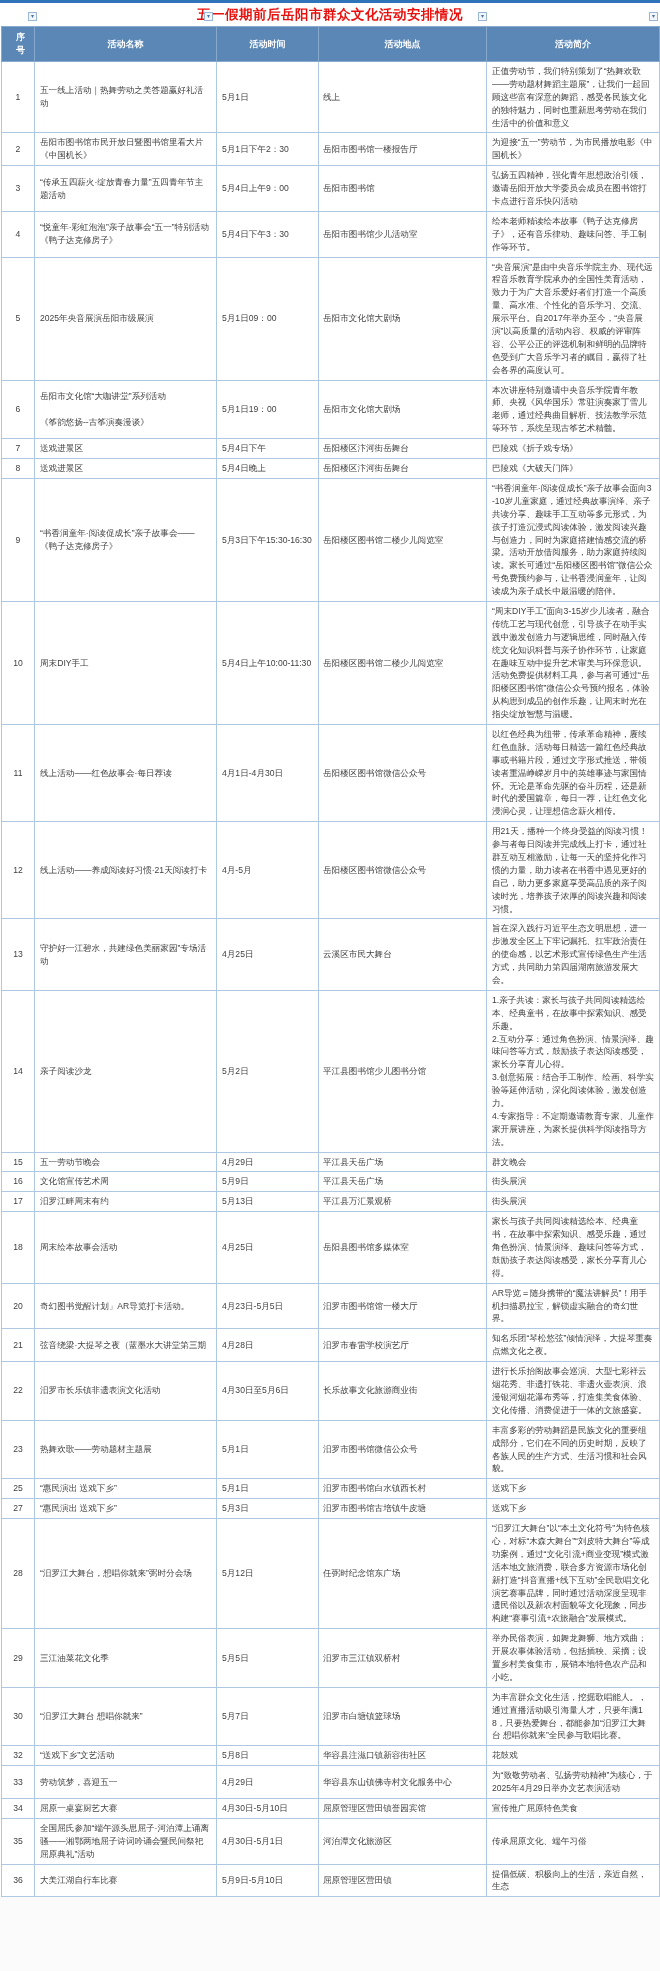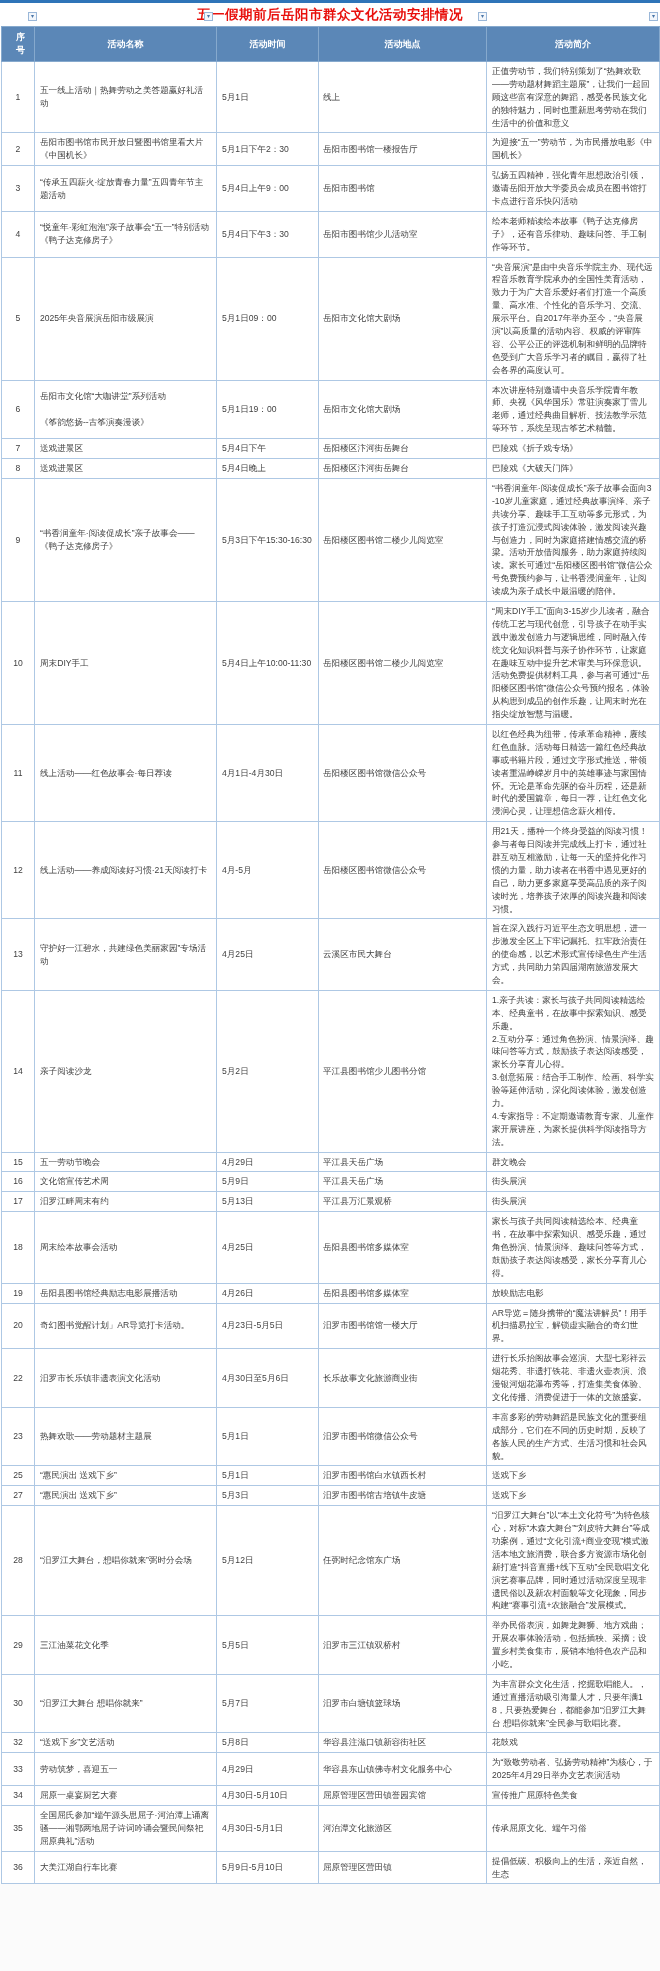--- a/index.html
+++ b/index.html
@@ -208,34 +208,34 @@
           <td class="c-intro">街头展演</td>
         </tr>
         <tr>
           <td class="c-no">18</td>
           <td class="c-name">周末绘本故事会活动</td>
           <td class="c-time">4月25日</td>
           <td class="c-place">岳阳县图书馆多媒体室</td>
           <td class="c-intro">家长与孩子共同阅读精选绘本、经典童书，在故事中探索知识、感受乐趣，通过角色扮演、情景演绎、趣味问答等方式，鼓励孩子表达阅读感受，家长分享育儿心得。</td>
         </tr>
         <tr>
-          <td class="c-no">19</td>
-          <td class="c-name">岳阳县图书馆经典励志电影展播活动</td>
-          <td class="c-time">4月26日</td>
-          <td class="c-place">岳阳县图书馆多媒体室</td>
-          <td class="c-intro">放映励志电影</td>
-        </tr>
-        <tr>
           <td class="c-no">20</td>
           <td class="c-name">奇幻图书觉醒计划」AR导览打卡活动。</td>
           <td class="c-time">4月23日-5月5日</td>
           <td class="c-place">汨罗市图书馆馆一楼大厅</td>
           <td class="c-intro">AR导览＝随身携带的“魔法讲解员”！用手机扫描易拉宝，解锁虚实融合的奇幻世界。</td>
         </tr>
         <tr>
+          <td class="c-no">21</td>
+          <td class="c-name">弦音绕梁·大提琴之夜（蓝墨水大讲堂第三期</td>
+          <td class="c-time">4月28日</td>
+          <td class="c-place">汨罗市春雷学校演艺厅</td>
+          <td class="c-intro">知名乐团“琴松悠弦”倾情演绎，大提琴重奏点燃文化之夜。</td>
+        </tr>
+        <tr>
           <td class="c-no">22</td>
           <td class="c-name">汨罗市长乐镇非遗表演文化活动</td>
           <td class="c-time">4月30日至5月6日</td>
           <td class="c-place">长乐故事文化旅游商业街</td>
           <td class="c-intro">进行长乐抬阁故事会巡演、大型七彩祥云烟花秀、非遗打铁花、非遗火壶表演、浪漫银河烟花瀑布秀等，打造集美食体验、文化传播、消费促进于一体的文旅盛宴。</td>
         </tr>
         <tr>
           <td class="c-no">23</td>
           <td class="c-name">热舞欢歌——劳动题材主题展</td>
           <td class="c-time">5月1日</td>

